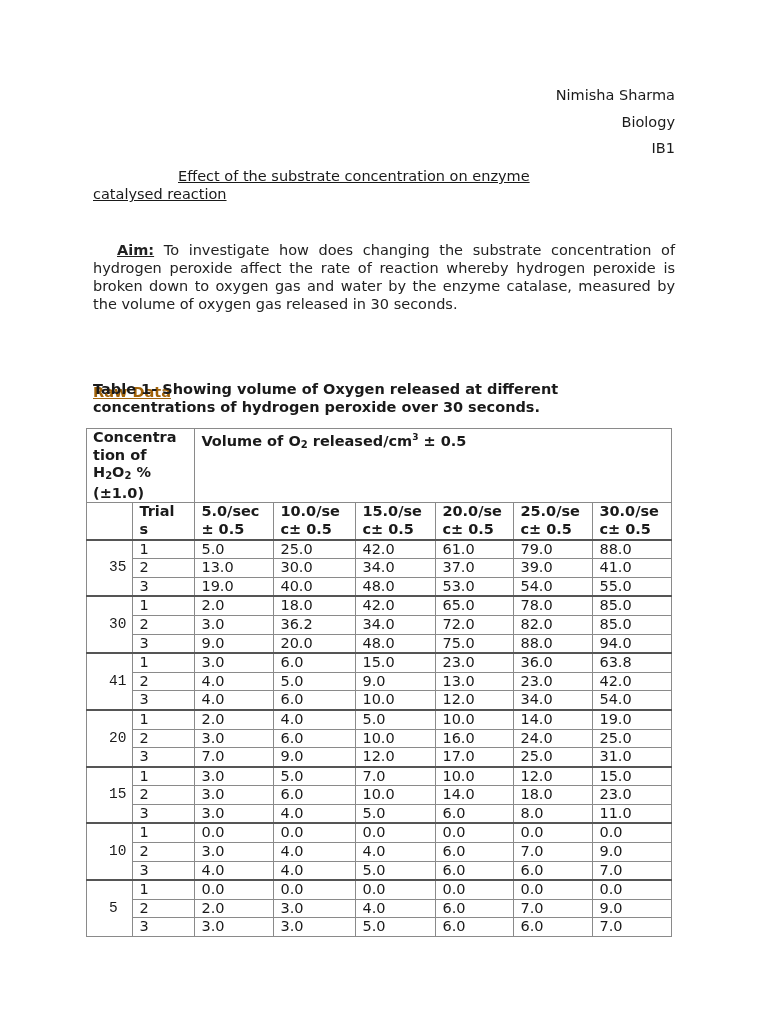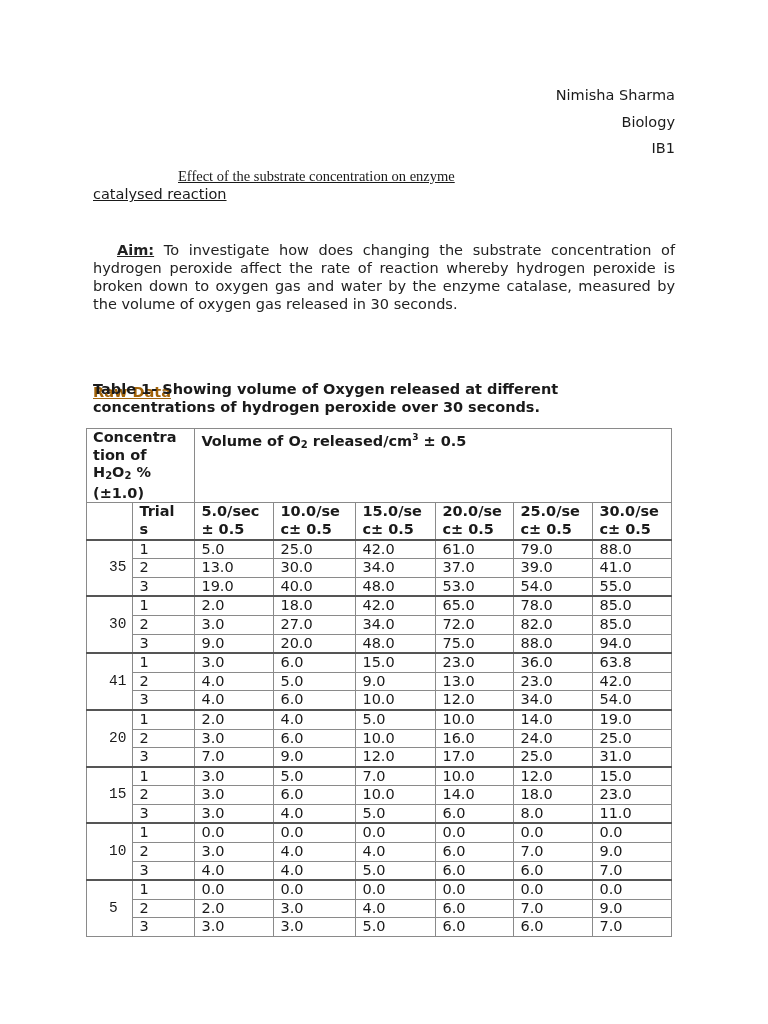--- a/index.html
+++ b/index.html
@@ -8,21 +8,21 @@
     font-family: "DejaVu Sans", sans-serif; color: #1a1a1a;
   }
   .right-line { position: absolute; right: 93px; font-size: 14.5px; text-align: right; }
   #author { top: 87px; }
   #subject { top: 114px; }
   #grade { top: 140px; }
   .title {
     position: absolute; left: 93px; top: 167px; width: 582px;
     font-size: 14.5px; line-height: 18px;
   }
-  .title .t1 { display: block; padding-left: 85px; font-family: Liberation Serif, serif; }
+  .title .t1 { display: block; padding-left: 85px; }
   .title span.u { text-decoration: underline; }
   .aim {
     position: absolute; left: 93px; top: 241px; width: 582px;
     font-size: 14.5px; line-height: 18px; text-align: justify; color: #222;
   }
   .aim .aim-label { font-weight: bold; text-decoration: underline; margin-left: 24px; }
   .raw {
     position: absolute; left: 93px; top: 352px; font-size: 14.5px; font-weight: bold;
     text-decoration: underline; color: #a16207; margin-top: 32px;
   }
@@ -148,21 +148,21 @@
         <td class="data">2.0</td>
         <td class="data">18.0</td>
         <td class="data">42.0</td>
         <td class="data">65.0</td>
         <td class="data">78.0</td>
         <td class="data">85.0</td>
       </tr>
       <tr class="mid">
         <td class="trial">2</td>
         <td class="data">3.0</td>
-        <td class="data">27.0</td>
+        <td class="data">36.2</td>
         <td class="data">34.0</td>
         <td class="data">72.0</td>
         <td class="data">82.0</td>
         <td class="data">85.0</td>
       </tr>
       <tr class="mid">
         <td class="trial">3</td>
         <td class="data">9.0</td>
         <td class="data">20.0</td>
         <td class="data">48.0</td>

